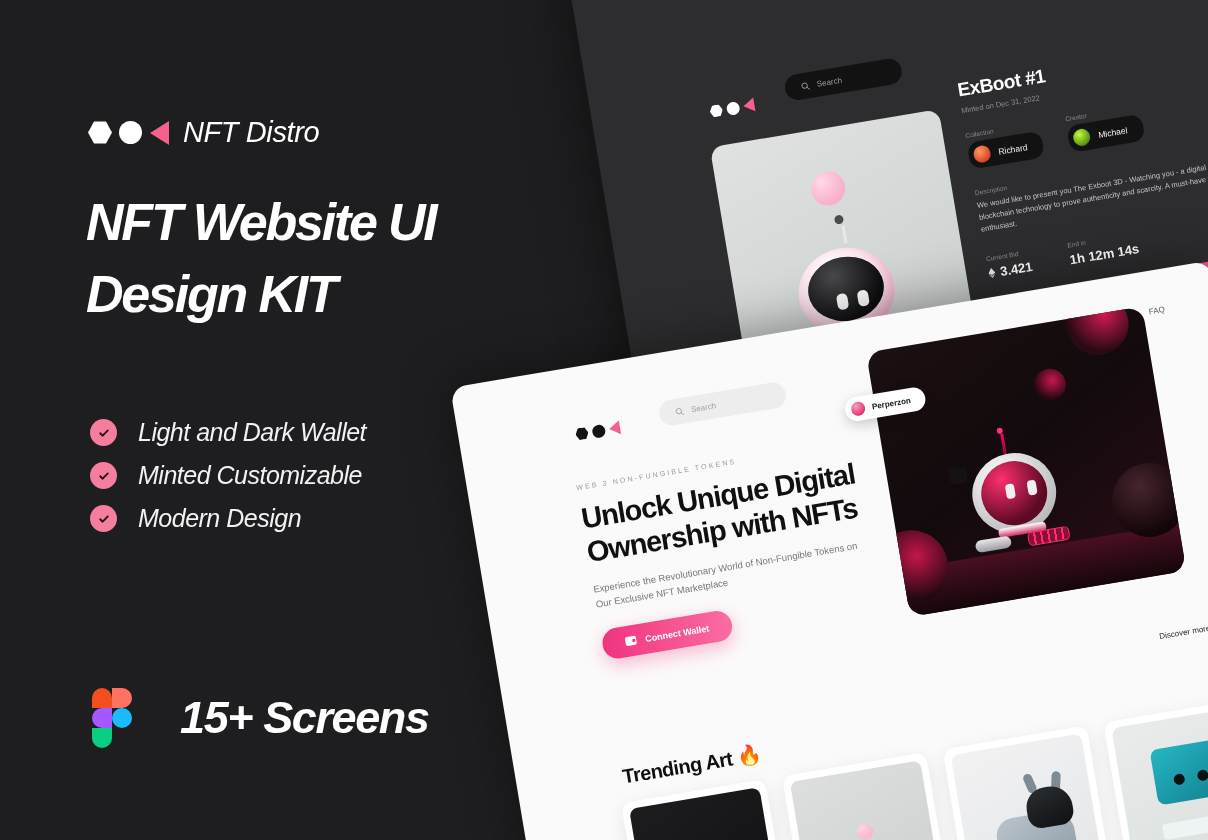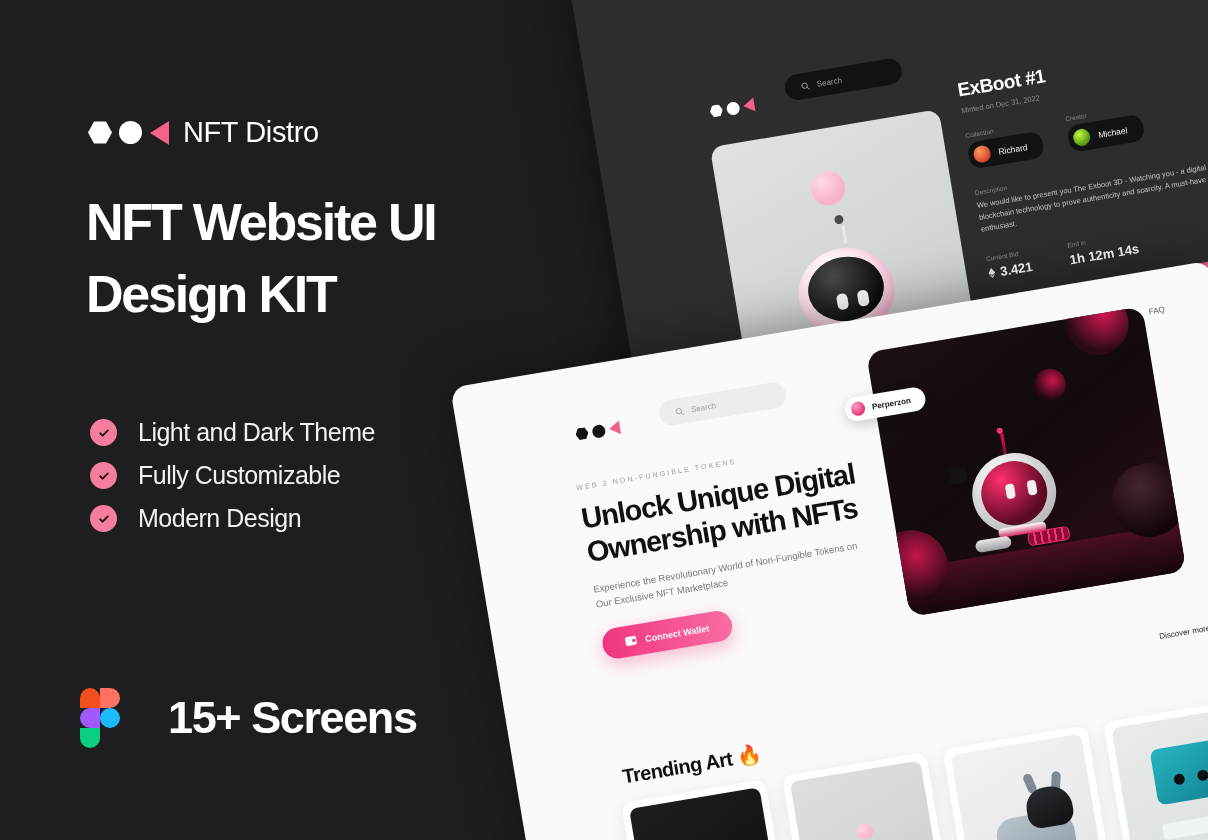--- a/index.html
+++ b/index.html
@@ -8,20 +8,21 @@
     background:#1e1e20;
     font-family:"Liberation Sans", sans-serif;
     position:relative;
     -webkit-font-smoothing:antialiased;
   }
 
   
   .left-panel {
     position:absolute; left:0; top:0; width:560px; height:792px;
     z-index:40;
+    font-style:italic;
   }
 
   .brand-row {
     position:absolute; left:88px; top:116px;
     display:flex; align-items:center; gap:14px;
   }
   .logo-marks { display:flex; align-items:center; gap:7px; }
   .hexagon {
     width:24px; height:24px; background:#ffffff;
     clip-path:polygon(25% 4%, 75% 4%, 100% 50%, 75% 96%, 25% 96%, 0% 50%);
@@ -56,21 +57,21 @@
     background:#f57d9e;
     display:flex; align-items:center; justify-content:center;
     flex:none;
   }
   .check-badge svg { display:block; }
   .feature-label {
     color:#f2f2f3; font-size:25px; font-weight:400; letter-spacing:-0.5px;
   }
 
   .screens-row {
-    position:absolute; left:80px; top:688px;
+    position:absolute; left:92px; top:688px;
     display:flex; align-items:center; gap:48px;
   }
   .figma-logo { width:40px; height:60px; position:relative; flex:none; }
   .figma-logo i { position:absolute; display:block; }
   .fg-tl { left:0; top:0; width:20px; height:20px;
            background:#f24e1e; border-radius:10px 10px 0 0; }
   .fg-tr { left:20px; top:0; width:20px; height:20px;
            background:#ff7262; border-radius:0 10px 10px 0; }
   .fg-ml { left:0; top:20px; width:20px; height:20px;
            background:#a259ff; border-radius:10px 0 0 10px; }
@@ -333,29 +334,29 @@
 
   <h1 class="headline">NFT Website UI Design KIT</h1>
 
   <div class="feature-list">
     <div class="feature-item">
       <span class="check-badge">
         <svg width="14" height="14" viewBox="0 0 14 14">
             <path d="M3.2 7.3 L5.7 9.7 L10.8 4.4" stroke="#2b1218" stroke-width="1.9" fill="none" stroke-linecap="round" stroke-linejoin="round"></path>
           </svg>
       </span>
-      <span class="feature-label">Light and Dark Theme</span>
+      <span class="feature-label">Light and Dark Wallet</span>
     </div>
     <div class="feature-item">
       <span class="check-badge">
         <svg width="14" height="14" viewBox="0 0 14 14">
             <path d="M3.2 7.3 L5.7 9.7 L10.8 4.4" stroke="#2b1218" stroke-width="1.9" fill="none" stroke-linecap="round" stroke-linejoin="round"></path>
           </svg>
       </span>
-      <span class="feature-label">Fully Customizable</span>
+      <span class="feature-label">Minted Customizable</span>
     </div>
     <div class="feature-item">
       <span class="check-badge">
         <svg width="14" height="14" viewBox="0 0 14 14">
             <path d="M3.2 7.3 L5.7 9.7 L10.8 4.4" stroke="#2b1218" stroke-width="1.9" fill="none" stroke-linecap="round" stroke-linejoin="round"></path>
           </svg>
       </span>
       <span class="feature-label">Modern Design</span>
     </div>
   </div>

